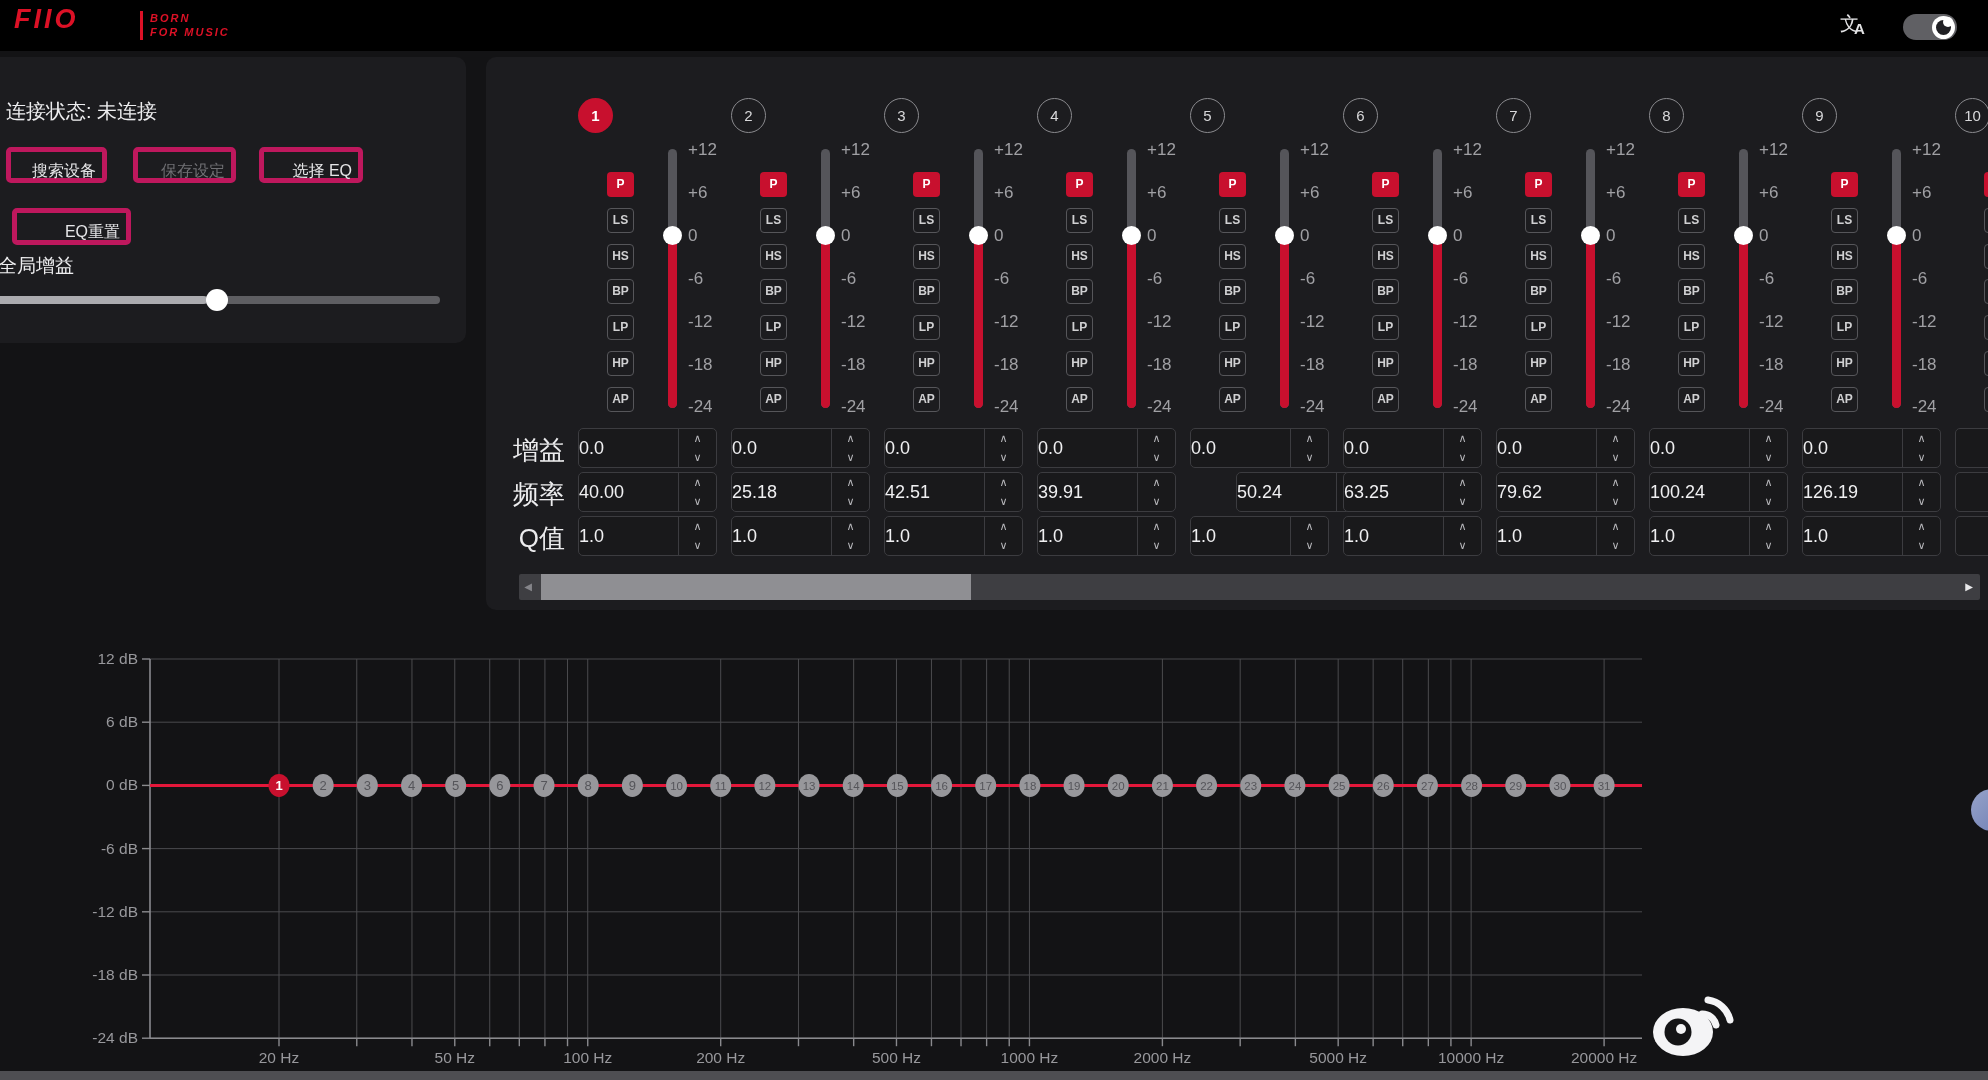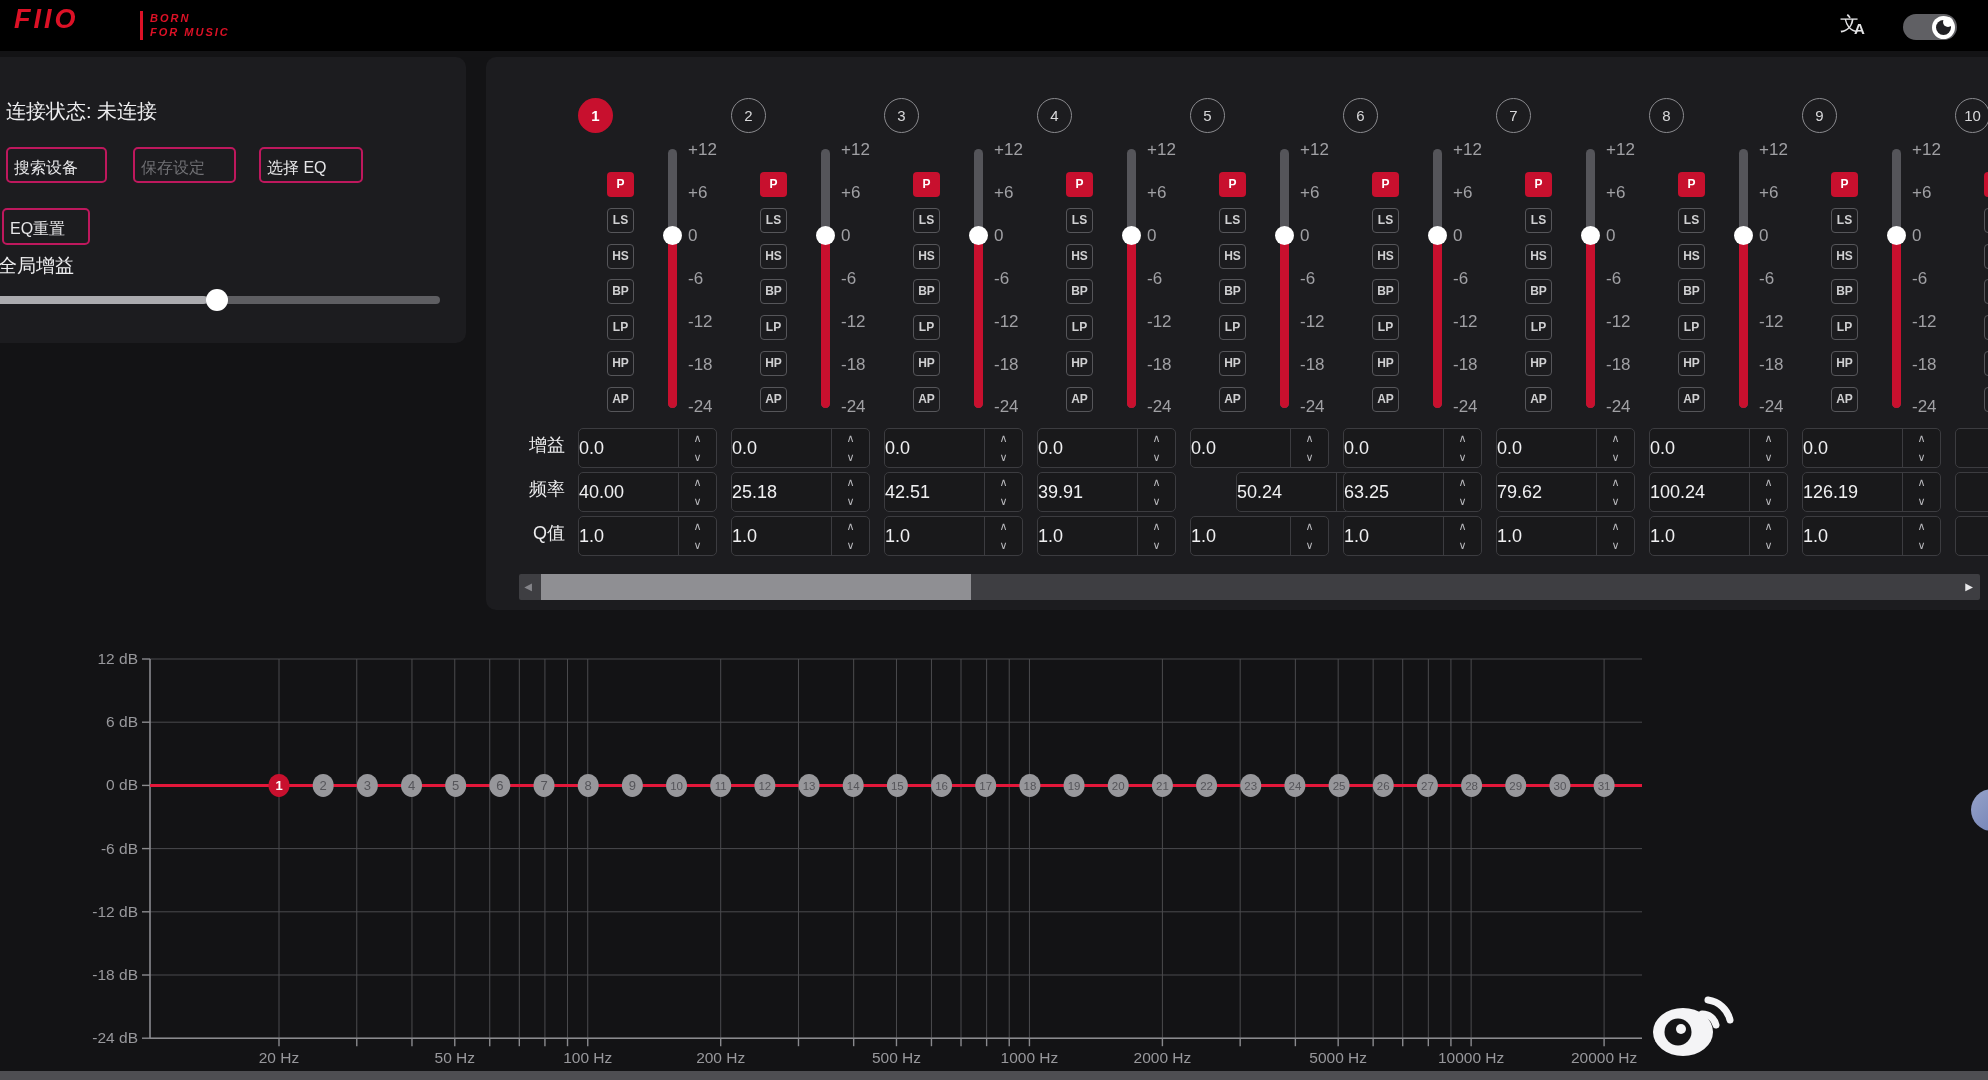--- a/index.html
+++ b/index.html
@@ -26,49 +26,49 @@
   .toggle .moon:after{content:"";position:absolute;left:7px;top:-3px;width:10px;height:10px;
     border-radius:50%;background:#fff;}
 
   
   .panel{position:absolute;background:#1c1c1f;border-radius:10px;}
   #side-panel{left:-18px;top:57px;width:484px;height:286px;}
   #eq-panel{left:486px;top:57px;width:1560px;height:553px;}
 
   
   .status-text{position:absolute;left:6px;top:98px;font-size:20px;color:#ededef;}
-  .sbtn{position:absolute;height:36px;border:2px solid #be185d;border-radius:5px;
-    background:transparent;color:#e6e6e8;font-size:16px;text-align:left;line-height:35px;
+  .sbtn{position:absolute;height:36px;border:5px solid #be185d;border-radius:5px;
+    background:transparent;color:#e6e6e8;font-size:16px;text-align:right;line-height:35px;
     cursor:pointer;box-sizing:border-box;font-family:inherit;}
   .sbtn.disabled{color:#707074;}
   #btn-search{left:6px;top:147px;width:101px;}
   #btn-save{left:133px;top:147px;width:103px;}
   #btn-select{left:259px;top:147px;width:104px;}
-  #btn-reset{left:2px;top:208px;width:88px;height:37px;}
+  #btn-reset{left:12px;top:208px;width:119px;height:37px;}
   .gain-label{position:absolute;left:-2px;top:253px;font-size:19px;color:#ededef;}
   .gslider-track{position:absolute;left:-8px;top:296px;width:448px;height:8px;border-radius:4px;
     background:#5e5e62;}
   .gslider-fill{position:absolute;left:0;top:0;height:8px;border-radius:4px;background:#ababaf;}
   .gslider-thumb{position:absolute;left:206px;top:289px;width:22px;height:22px;border-radius:50%;
     background:#fff;cursor:pointer;}
 
   
   .band-circle{position:absolute;width:35px;height:35px;border-radius:50%;box-sizing:border-box;
     border:1.5px solid #8a8a8e;color:#d8d8da;font-size:15px;text-align:center;line-height:33px;
     cursor:pointer;background:transparent;}
   .band-circle.sel{background:#c8102e;border:none;color:#fff;font-weight:bold;line-height:35px;}
   .fbtn{position:absolute;width:27px;height:25px;border:1px solid #56565a;border-radius:4px;
     box-sizing:border-box;color:#d0d0d2;font-size:12px;font-weight:bold;text-align:center;
     line-height:23px;cursor:pointer;}
   .fbtn.sel{background:#c8102e;border:none;color:#fff;line-height:25px;}
   .vtrack{position:absolute;width:9px;border-radius:5px;background:#55555a;}
   .vtrack .red{position:absolute;left:0;bottom:0;width:9px;border-radius:5px;background:#c8102e;}
   .vthumb{position:absolute;width:19px;height:19px;border-radius:50%;background:#fff;cursor:pointer;}
   .scale-lab{position:absolute;width:42px;font-size:17px;color:#a0a0a4;}
-  .row-label{position:absolute;width:66px;text-align:right;font-size:18px;color:#ececee;}
+  .row-label{position:absolute;width:66px;text-align:right;font-size:26px;color:#ececee;}
   .numbox{position:absolute;width:139px;height:40px;box-sizing:border-box;background:#19191b;
     border:1px solid #3c3c40;border-radius:5px;}
   .numval{position:absolute;left:0;top:0;width:100px;height:38px;line-height:38px;
     text-align:left;font-size:18px;color:#f0f0f2;}
   .spin{position:absolute;right:0;top:0;width:37px;height:38px;border-left:1px solid #3c3c40;}
   .spin .up,.spin .dn{position:absolute;left:0;width:37px;height:19px;text-align:center;
     font-size:11px;color:#b8b8bc;cursor:pointer;line-height:19px;}
   .spin .up{top:0;}
   .spin .dn{bottom:0;}
 

